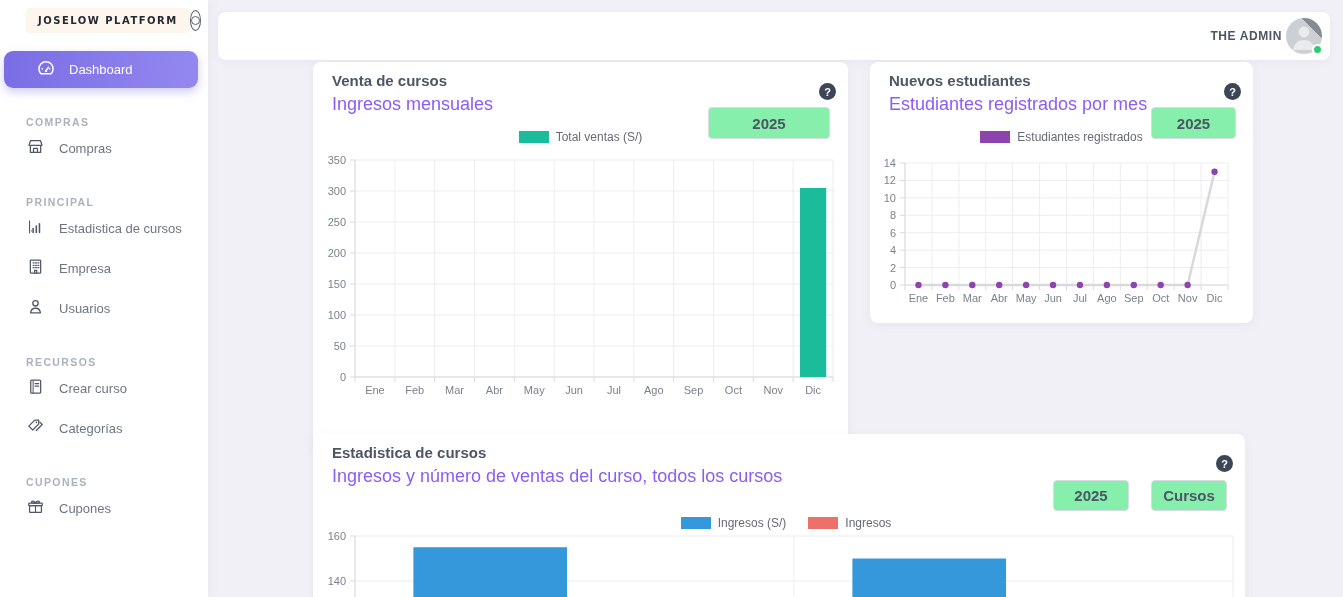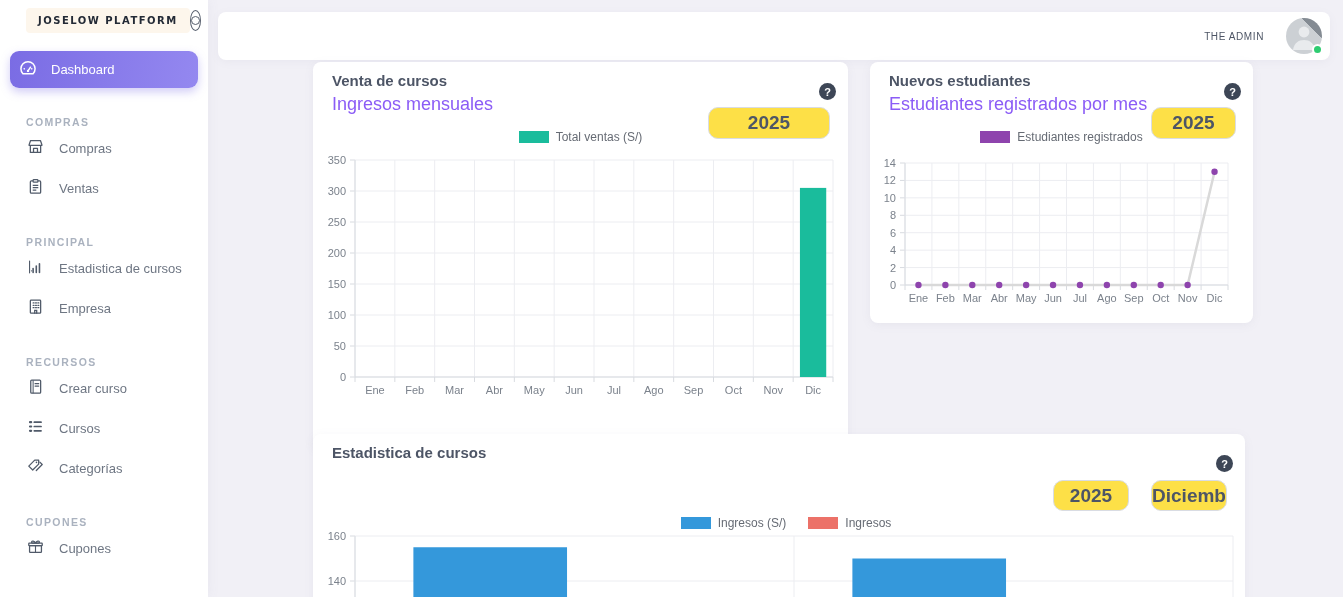--- a/index.html
+++ b/index.html
@@ -4,42 +4,42 @@
 <style>
   * { margin:0; padding:0; box-sizing:border-box; }
   html,body { width:1343px; height:597px; overflow:hidden; font-family:"Liberation Sans", sans-serif; background:#f1f0f6; position:relative; }
 
   
   .sidebar { position:absolute; left:0; top:0; width:208px; height:597px; background:#ffffff; box-shadow:0 0 12px rgba(120,120,150,.08); z-index:5; }
   .logo-row { display:flex; align-items:center; justify-content:space-between; padding:8px 12px 8px 26px; }
   .logo-badge { background:#fdf6ec; padding:7px 12px; border-radius:4px; font-size:10px; font-weight:bold; letter-spacing:1.5px; color:#232a36; white-space:nowrap; font-family:"DejaVu Sans", sans-serif; }
   .collapse-btn { width:21px; height:21px; border:1.6px solid #59616f; border-radius:50%; display:flex; align-items:center; justify-content:center; cursor:pointer; }
   .collapse-btn::after { content:""; width:7px; height:7px; border:1.6px solid #59616f; border-radius:50%; }
-  .active-item { margin:10px 10px 0 10px; height:37px; border-radius:9px; background:linear-gradient(100deg,#7a6ce4,#9488f0); box-shadow:0 4px 10px rgba(122,108,228,.35); display:flex; align-items:center; gap:13px; padding:0 8px; cursor:pointer; }
+  .active-item { margin:10px 10px 0 4px; height:37px; border-radius:9px; background:linear-gradient(100deg,#7a6ce4,#9488f0); box-shadow:0 4px 10px rgba(122,108,228,.35); display:flex; align-items:center; gap:13px; padding:0 32px; cursor:pointer; }
   .active-item span.lbl { color:#ffffff; font-size:13px; font-weight:500; }
   .section-label { padding:0 0 0 26px; margin-top:28px; font-size:10.5px; font-weight:700; letter-spacing:1.4px; color:#aab2bf; }
   .nav-item { display:flex; align-items:center; gap:14px; padding:9px 0 9px 26px; font-size:13px; color:#6e7683; cursor:pointer; }
   .nav-item svg { flex:0 0 auto; }
 
   
   .header-card { position:absolute; left:218px; top:12px; width:1112px; height:48px; background:#ffffff; border-radius:8px; box-shadow:0 2px 8px rgba(130,130,160,.07); display:flex; align-items:center; justify-content:flex-end; padding-right:8px; }
-  .admin-name { font-size:10px; font-weight:400; letter-spacing:.6px; color:#4d5565; margin-right:22px; }
+  .admin-name { font-size:12px; font-weight:700; letter-spacing:.6px; color:#4d5565; margin-right:4px; }
   .avatar { position:relative; width:36px; height:36px; border-radius:50%; background:linear-gradient(225deg,#848b93 28%,#ccd0d4 28%); cursor:pointer; overflow:visible; }
   .avatar .silhouette { position:absolute; inset:0; border-radius:50%; overflow:hidden; }
   .avatar .status-dot { position:absolute; right:-1px; bottom:-1px; width:11px; height:11px; background:#2ecc71; border:2px solid #fff; border-radius:50%; }
 
   
   .card { position:absolute; background:#ffffff; border-radius:8px; box-shadow:0 2px 10px rgba(130,130,160,.09); }
   #card-ventas       { left:313px; top:62px;  width:535px; height:388px; }
   #card-estudiantes  { left:870px; top:62px;  width:383px; height:261px; }
   #card-estadistica  { left:313px; top:434px; width:932px; height:340px; }
   .card-title { position:absolute; left:19px; top:10px; font-size:15px; font-weight:600; color:#4d5566; }
   .card-subtitle { position:absolute; left:19px; top:32px; font-size:18px; color:#8b5cf6; }
   .help-btn { position:absolute; right:12px; top:21px; width:17px; height:17px; border-radius:50%; background:#3d4656; color:#ffffff; font-size:11px; font-weight:700; display:flex; align-items:center; justify-content:center; cursor:pointer; }
-  .select-box { position:absolute; height:32px; background:#fde047; border:1px solid #d9dce3; border-radius:10px; font-size:19px; font-weight:700; color:#4d5566; display:flex; align-items:center; justify-content:center; cursor:pointer; }
+  .select-box { position:absolute; height:32px; background:#86efac; border:1px solid #d9dce3; border-radius:4px; font-size:15px; font-weight:700; color:#4d5566; display:flex; align-items:center; justify-content:center; cursor:pointer; }
   #card-ventas .select-box      { right:18px; top:45px; width:122px; }
   #card-estudiantes .select-box { right:17px; top:45px; width:85px; }
   #card-estadistica .sel-year   { right:116px; top:46px; width:76px; height:31px; }
   #card-estadistica .sel-month  { right:18px;  top:46px; width:76px; height:31px; }
 
   .legend { position:absolute; left:0; right:0; display:flex; justify-content:center; gap:22px; }
   #card-ventas .legend, #card-estudiantes .legend { top:68px; }
   #card-estadistica .legend { top:82px;padding-left:14px; }
   .legend-item { display:flex; align-items:center; gap:7px; font-size:12px; color:#666b74; }
   .swatch { width:30px; height:12px; display:inline-block; }
@@ -71,63 +71,55 @@
 
   <div class="section-label">COMPRAS</div>
   <div class="nav-item">
     <span><svg width="19" height="19" viewBox="0 0 24 24" fill="none" stroke="#505a69" stroke-width="1.6" stroke-linejoin="round">
           <path d="M4 9.5L5.8 4.5h12.4L20 9.5v1.2H4z"></path>
           <path d="M5.5 10.7V19.5h13v-8.8"></path>
           <path d="M9.5 19.5v-5h5v5"></path>
         </svg></span>
     <span>Compras</span>
   </div>
-  <div class="nav-item">
-    <span><svg width="19" height="19" viewBox="0 0 24 24" fill="none" stroke="#505a69" stroke-width="1.6" stroke-linejoin="round">
-          <rect x="5.5" y="5" width="13" height="15.5" rx="1.2"></rect>
-          <rect x="9" y="3.2" width="6" height="3.4" rx="0.8" fill="#fff"></rect>
-          <path d="M8.5 10.5h7M8.5 13.5h7M8.5 16.5h4.5"></path>
-        </svg></span>
-    <span>Ventas</span>
-  </div>
 
   <div class="section-label">PRINCIPAL</div>
   <div class="nav-item">
     <span><svg width="19" height="19" viewBox="0 0 24 24" fill="none" stroke="#505a69" stroke-width="2" stroke-linecap="round">
           <path d="M4.5 5v15" stroke-width="1.4"></path>
           <path d="M9 19.5v-5"></path>
           <path d="M13 19.5v-8"></path>
           <path d="M17 19.5v-11"></path>
           <circle cx="7" cy="17.5" r="0.9" fill="#505a69" stroke="none"></circle>
         </svg></span>
     <span>Estadistica de cursos</span>
   </div>
   <div class="nav-item">
     <span><svg width="19" height="19" viewBox="0 0 24 24" fill="none" stroke="#505a69" stroke-width="1.6">
           <rect x="5.5" y="4" width="13" height="16.5" rx="1"></rect>
           <path d="M9 7.5h1.2M12 7.5h1.2M15 7.5h1.2M9 10.5h1.2M12 10.5h1.2M15 10.5h1.2M9 13.5h1.2M12 13.5h1.2M15 13.5h1.2M11 20.5v-3.5h2.5v3.5" stroke-linecap="round"></path>
         </svg></span>
     <span>Empresa</span>
   </div>
+  <div class="nav-item">
+    <span><svg width="19" height="19" viewBox="0 0 24 24" fill="none" stroke="#505a69" stroke-width="1.7" stroke-linecap="round">
+          <circle cx="12" cy="8" r="3.4"></circle>
+          <path d="M5.8 20c.4-4 2.8-5.8 6.2-5.8s5.8 1.8 6.2 5.8z" stroke-linejoin="round"></path>
+        </svg></span>
+    <span>Usuarios</span>
+  </div>
 
   <div class="section-label">RECURSOS</div>
   <div class="nav-item">
     <span><svg width="19" height="19" viewBox="0 0 24 24" fill="none" stroke="#505a69" stroke-width="1.6" stroke-linejoin="round">
           <rect x="6" y="4" width="12.5" height="16.5" rx="1.2"></rect>
           <path d="M9 4v16.5" stroke-width="1.3"></path>
           <path d="M11.5 8.5h4.5M11.5 11.5h4.5" stroke-linecap="round"></path>
         </svg></span>
     <span>Crear curso</span>
-  </div>
-  <div class="nav-item">
-    <span><svg width="19" height="19" viewBox="0 0 24 24" fill="none" stroke="#505a69" stroke-width="2.2" stroke-linecap="round">
-          <path d="M5 6.5h1.6M5 12h1.6M5 17.5h1.6" stroke-width="2.6"></path>
-          <path d="M10.5 6.5H19M10.5 12H19M10.5 17.5H19"></path>
-        </svg></span>
-    <span>Cursos</span>
   </div>
   <div class="nav-item">
     <span><svg width="19" height="19" viewBox="0 0 24 24" fill="none" stroke="#505a69" stroke-width="1.6" stroke-linejoin="round">
           <path d="M3.5 11.5L11 4h5v5l-7.5 7.5z"></path>
           <circle cx="13.2" cy="6.8" r="1" fill="#505a69" stroke="none"></circle>
           <path d="M17.5 6.5l3 3-7.5 7.5" stroke-linecap="round"></path>
         </svg></span>
     <span>Categorías</span>
   </div>
 
@@ -323,23 +315,24 @@
       <circle cx="236.87500000000003" cy="223" r="3.2" fill="#8e44ad"></circle>
       <circle cx="263.7916666666667" cy="223" r="3.2" fill="#8e44ad"></circle>
       <circle cx="290.7083333333333" cy="223" r="3.2" fill="#8e44ad"></circle>
       <circle cx="317.625" cy="223" r="3.2" fill="#8e44ad"></circle>
       <circle cx="344.5416666666667" cy="109.71428571428571" r="3.2" fill="#8e44ad"></circle>
     </svg>
 </section>
 
 <section class="card" id="card-estadistica">
   <h2 class="card-title">Estadistica de cursos</h2>
+  <p class="card-subtitle">Ingresos y número de ventas del curso, todos los cursos</p>
   <div class="help-btn">?</div>
   <div class="select-box sel-year">2025</div>
-  <div class="select-box sel-month">Diciemb</div>
+  <div class="select-box sel-month">Cursos</div>
   <div class="legend">
     <span class="legend-item">
         <span class="swatch" style="background: rgb(52, 152, 219);"></span>
         <span>Ingresos (S/)</span>
       </span>
     <span class="legend-item">
         <span class="swatch" style="background: rgb(236, 113, 104);"></span>
         <span>Ingresos</span>
       </span>
   </div>

